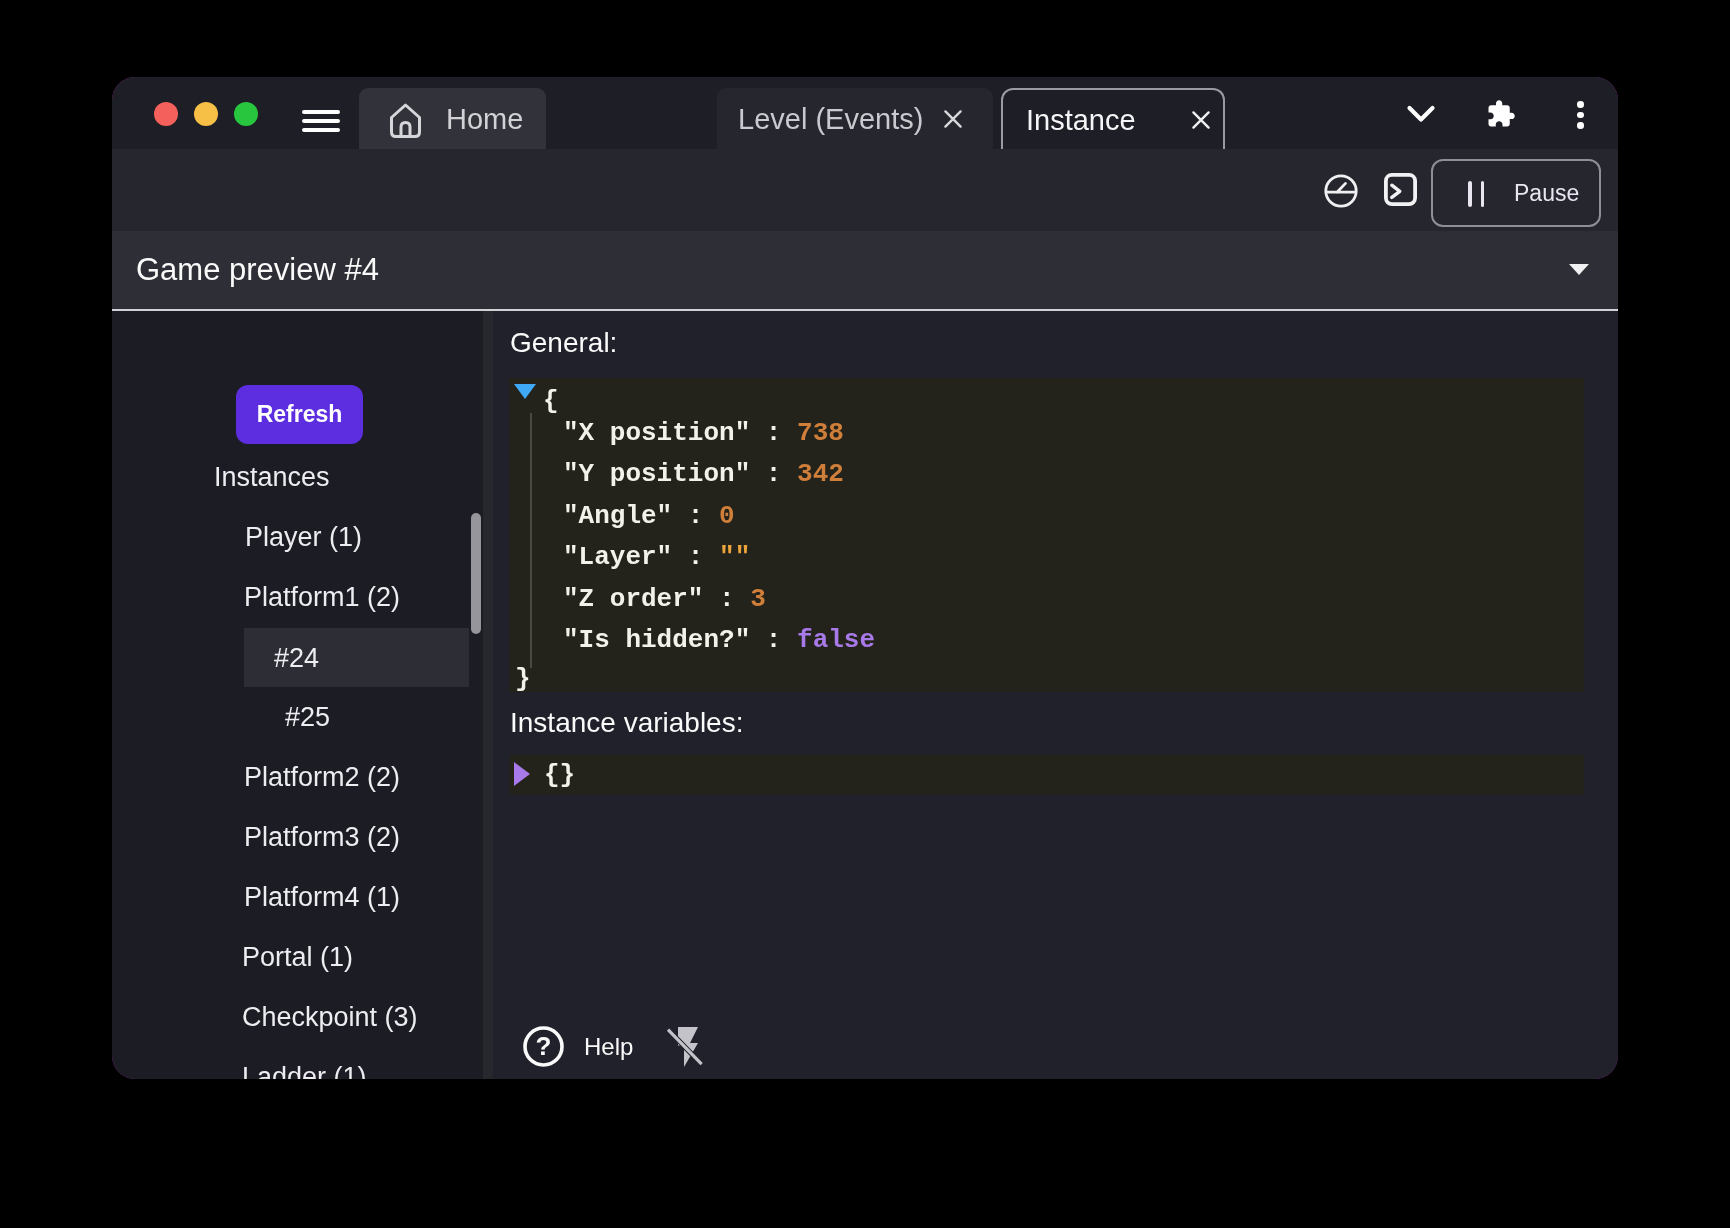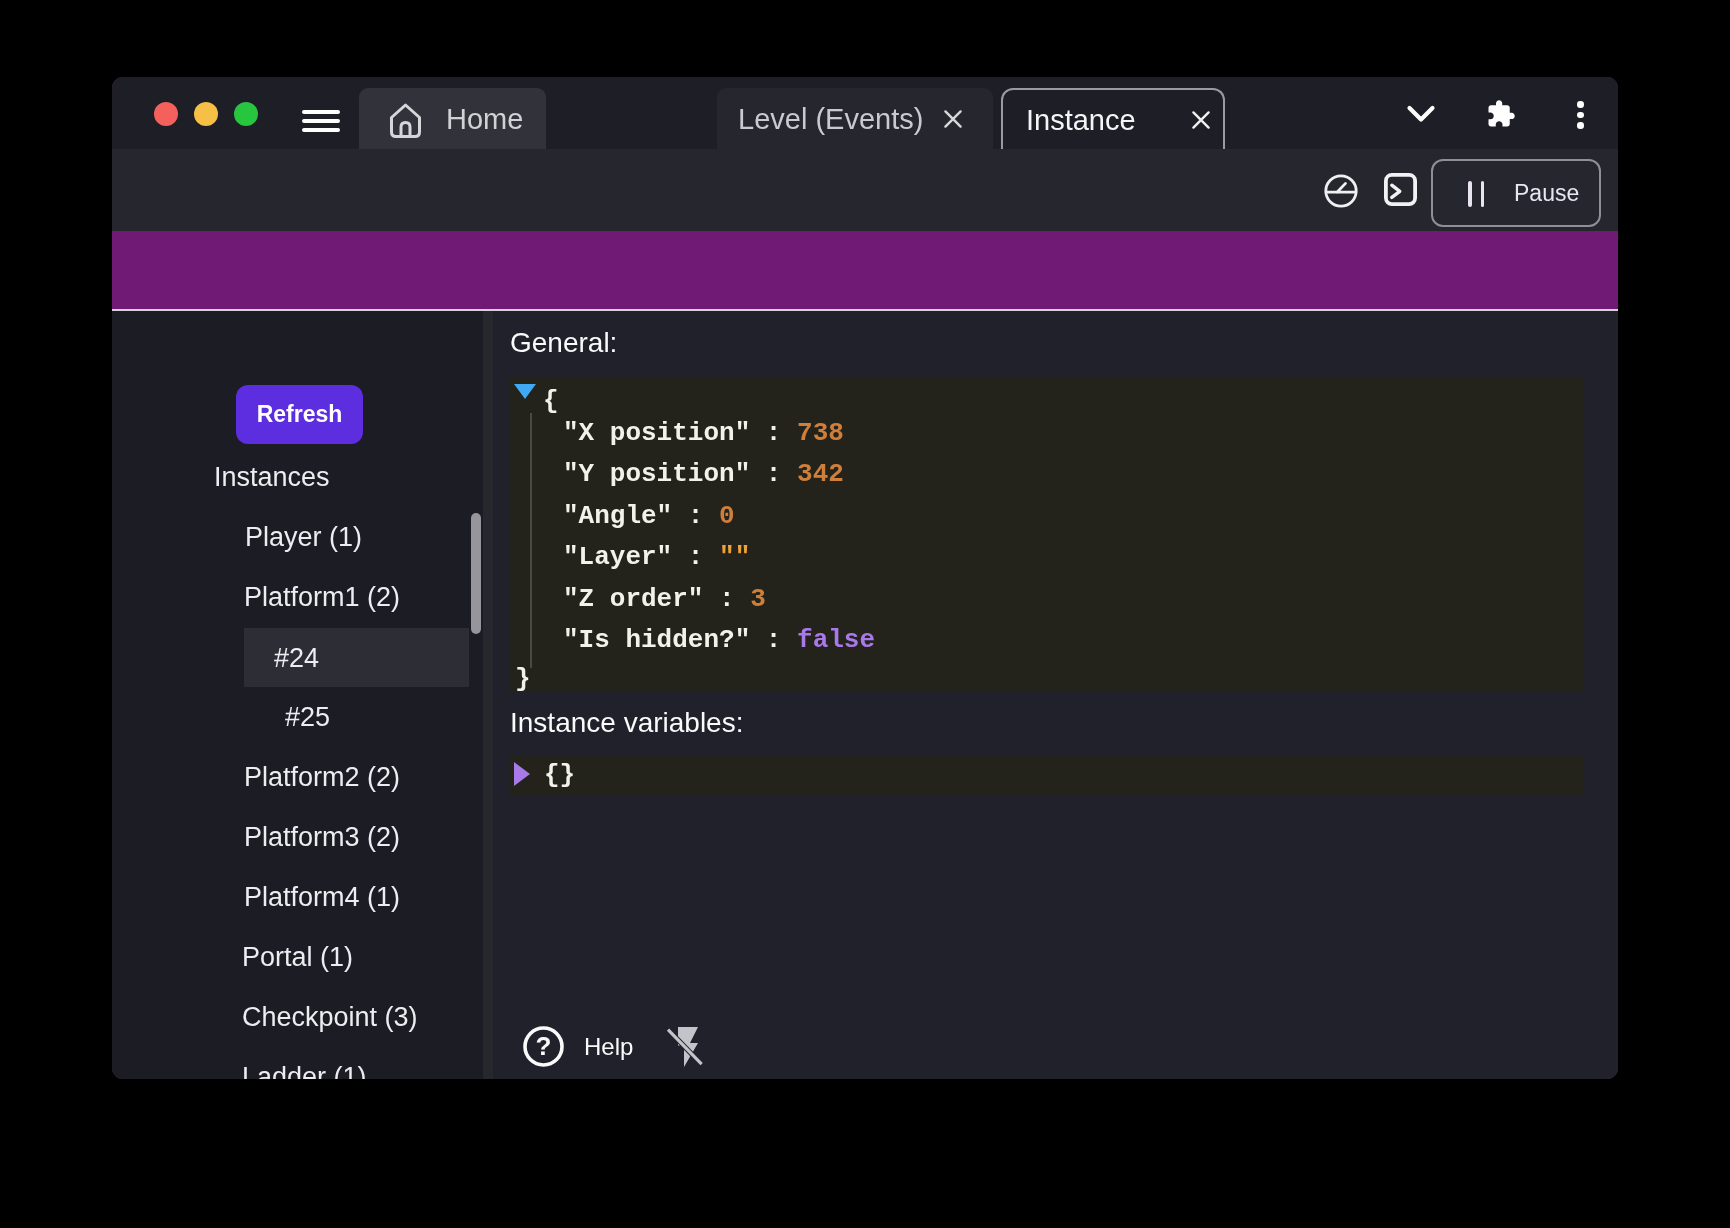--- a/index.html
+++ b/index.html
@@ -1,18 +1,18 @@
 <!DOCTYPE html>
 <html><head>
 <meta charset="utf-8">
 <style>
   html,body{margin:0;padding:0;background:#000;width:1730px;height:1228px;overflow:hidden}
   *{box-sizing:border-box}
   body{font-family:"Liberation Sans",sans-serif;-webkit-font-smoothing:antialiased}
-  #win{position:absolute;left:112px;top:77px;width:1506px;height:1002px;background:#701a75;border-radius:11px;overflow:hidden}
+  #win{position:absolute;left:112px;top:77px;width:1506px;height:1002px;background:#a21caf;border-radius:23px;overflow:hidden}
 
   
   #titlebar{position:absolute;left:0;top:0;width:100%;height:72px;background:#1e1e26}
   .light{position:absolute;top:25px;width:24px;height:24px;border-radius:50%}
   #burger div{position:absolute;left:0;width:38px;height:4px;background:#fff;border-radius:2px}
 
   .tab{position:absolute;top:11px;height:61px;border-radius:9px 9px 0 0;font-size:29px;color:#c9c9cf;}
   .tab .lbl{position:absolute;top:50%;transform:translateY(-50%);white-space:nowrap}
   .tab .x{position:absolute;top:50%;transform:translateY(-50%);}
 
@@ -116,20 +116,24 @@
     </svg>
     <div id="pausebtn">
       <div class="bars">
           <div style="left:0"></div>
           <div style="left:12.5px"></div>
         </div>
       <div class="ptxt">Pause</div>
     </div>
   </div>
 
+  <div id="previewbar">
+    <div class="t">Game preview #4</div>
+    <div id="caret"></div>
+  </div>
   <div id="whiteline"></div>
 
   <div id="sidebar">
     <div id="refresh">Refresh</div>
     <div class="row" style="left:102px;top:166px">Instances</div>
     <div class="row" style="left:133px;top:226px">Player (1)</div>
     <div class="row" style="left:132px;top:286px">Platform1 (2)</div>
     <div id="selrow"></div>
     <div class="row" style="left:162px;top:346.5px">#24</div>
     <div class="row" style="left:173px;top:406px">#25</div>

